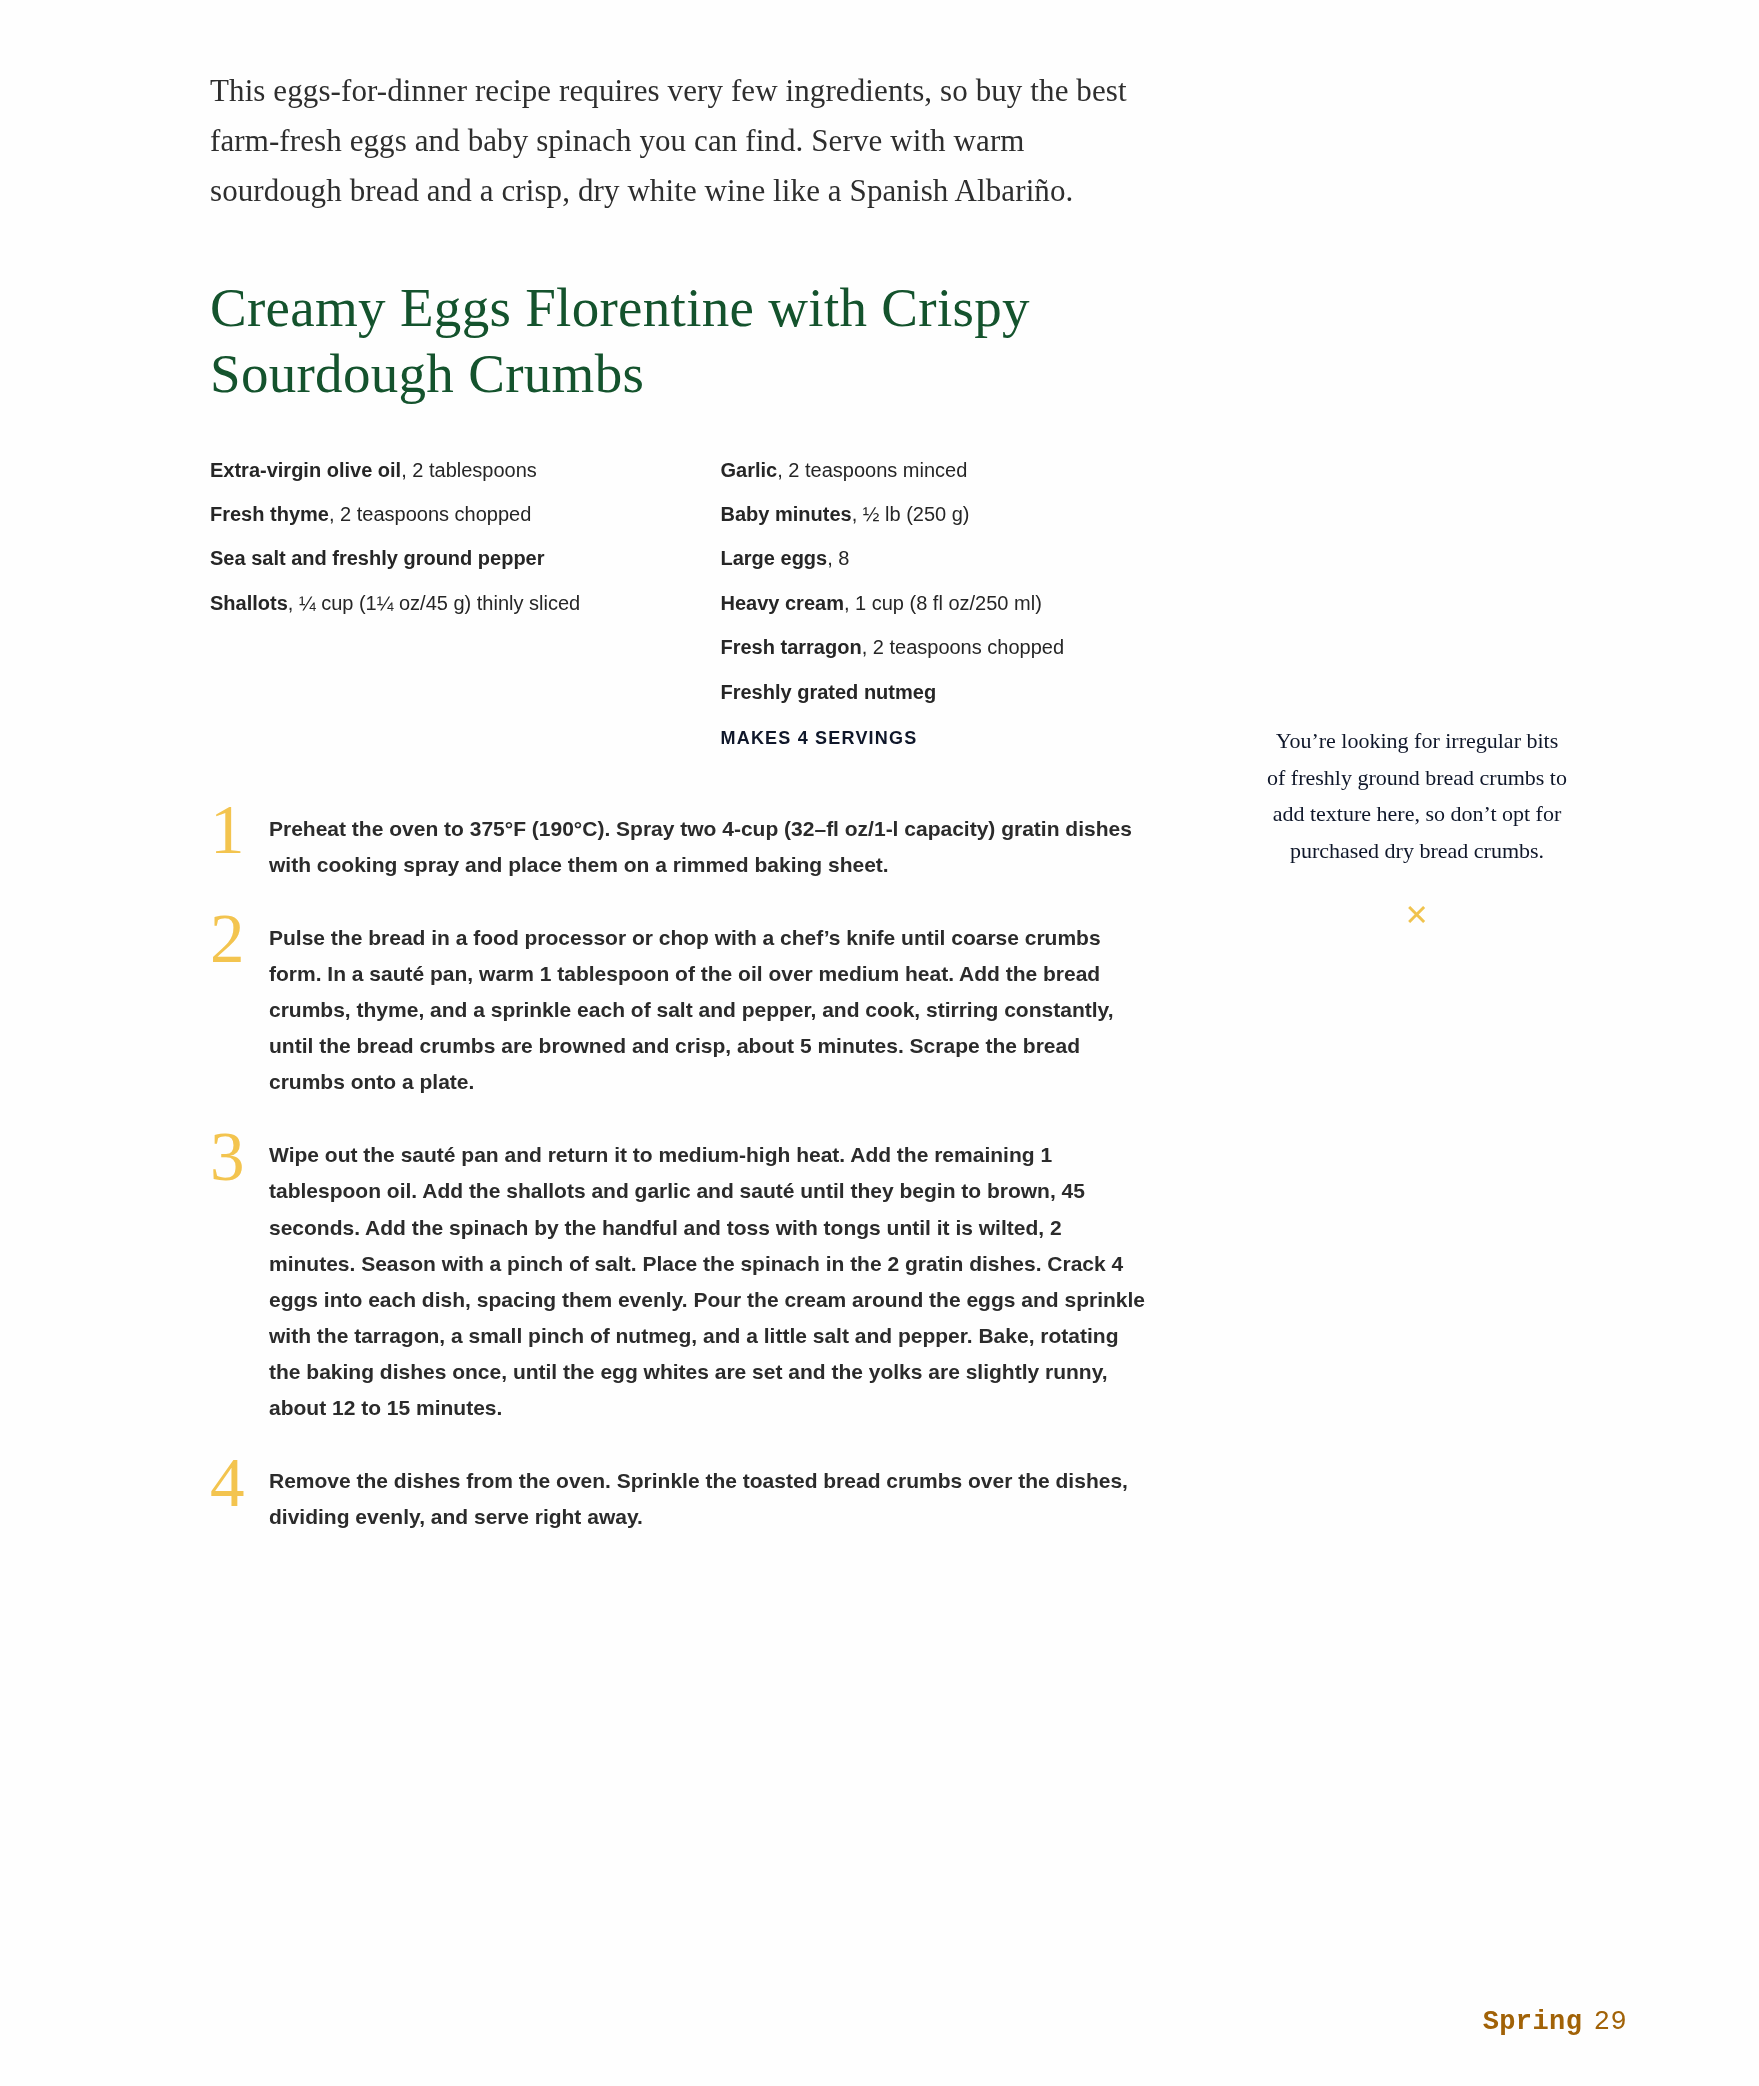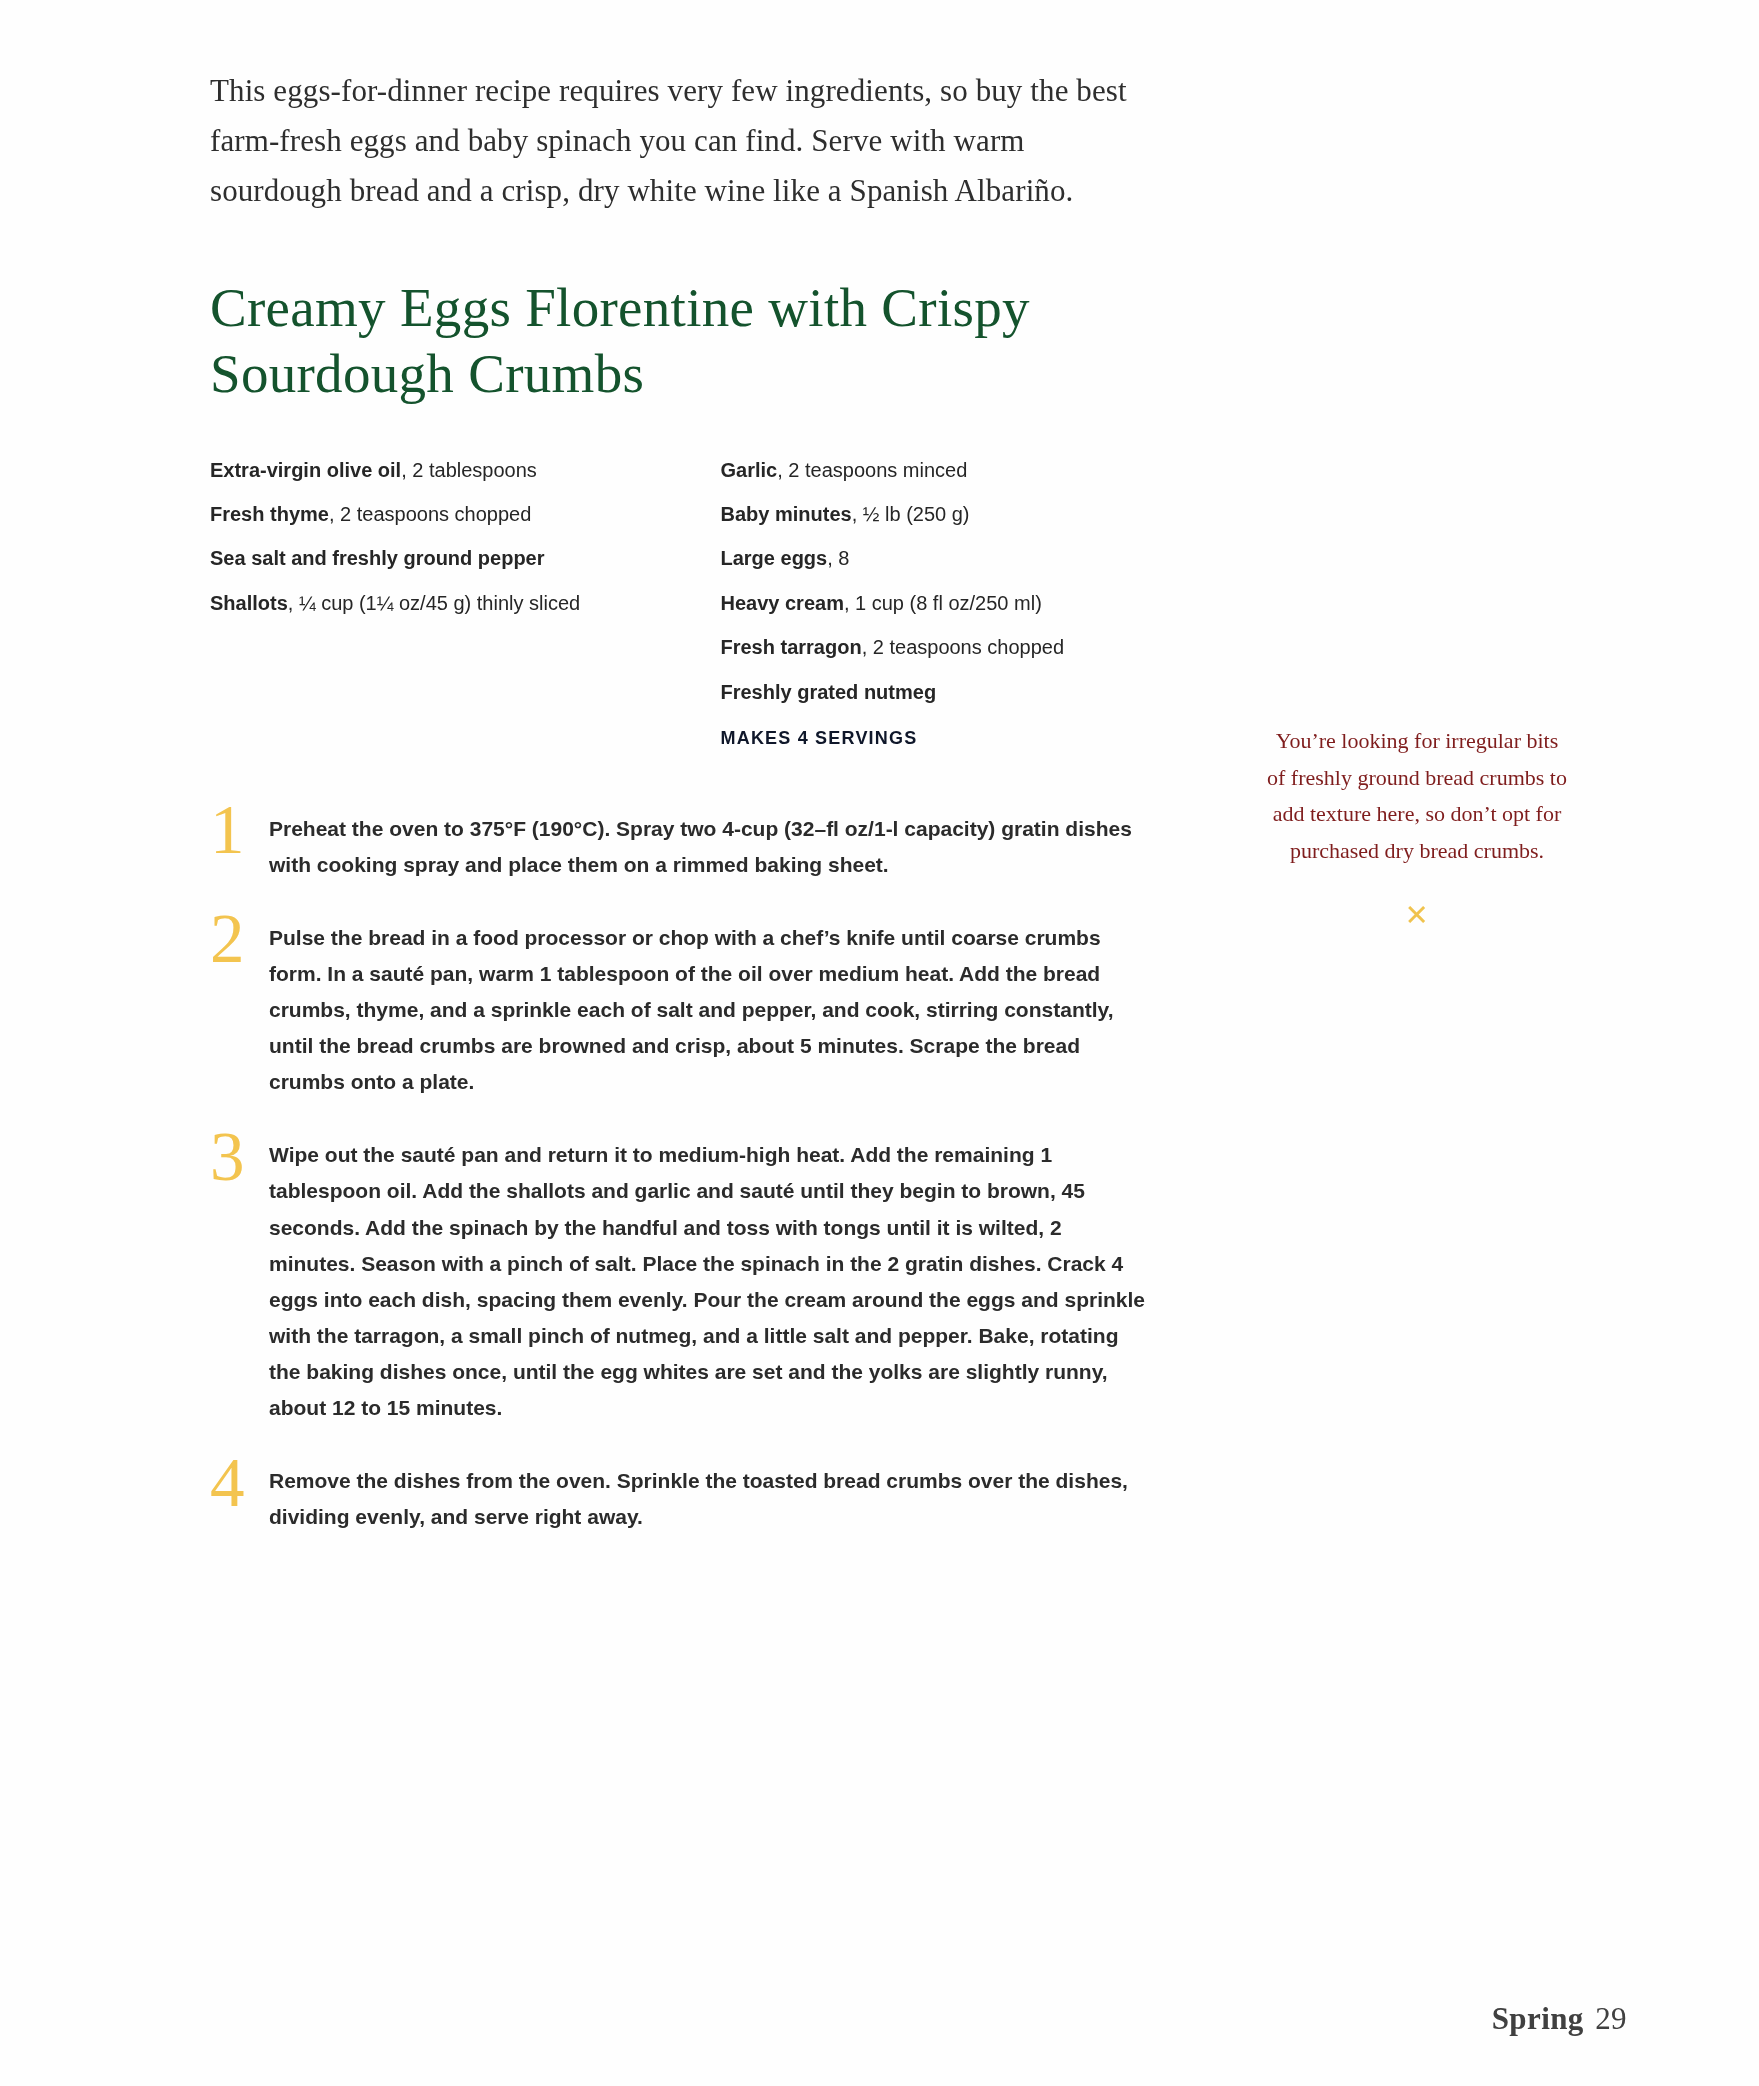--- a/index.html
+++ b/index.html
@@ -106,38 +106,38 @@
     position: absolute;
     left: 1266px;
     top: 701px;
     width: 302px;
     text-align: center;
   }
   .note {
     font-family: "Liberation Serif", serif;
     font-size: 22px;
     line-height: 1.66;
-    color: #7f1d1d;
+    color: #0f172a;
   }
   .ornament {
     font-size: 29px;
     color: #f0c34e;
     margin: 32px 0 29px 0;
     line-height: 1;
     letter-spacing: 0.7px;
   }
 
   
   .footer {
     position: absolute;
     right: 132px;
     bottom: 50px;
-    font-family: Liberation Serif, serif;
-    font-size: 31px;
-    color: #404040;
+    font-family: Liberation Mono, monospace;
+    font-size: 27px;
+    color: #a16207;
     letter-spacing: 0.4px;
   }
   .footer .season { font-weight: bold; }
   .footer .pageno { font-weight: normal; margin-left: 11.5px; }
 </style>
 </head>
 <body>
 
 <div class="page">
 

